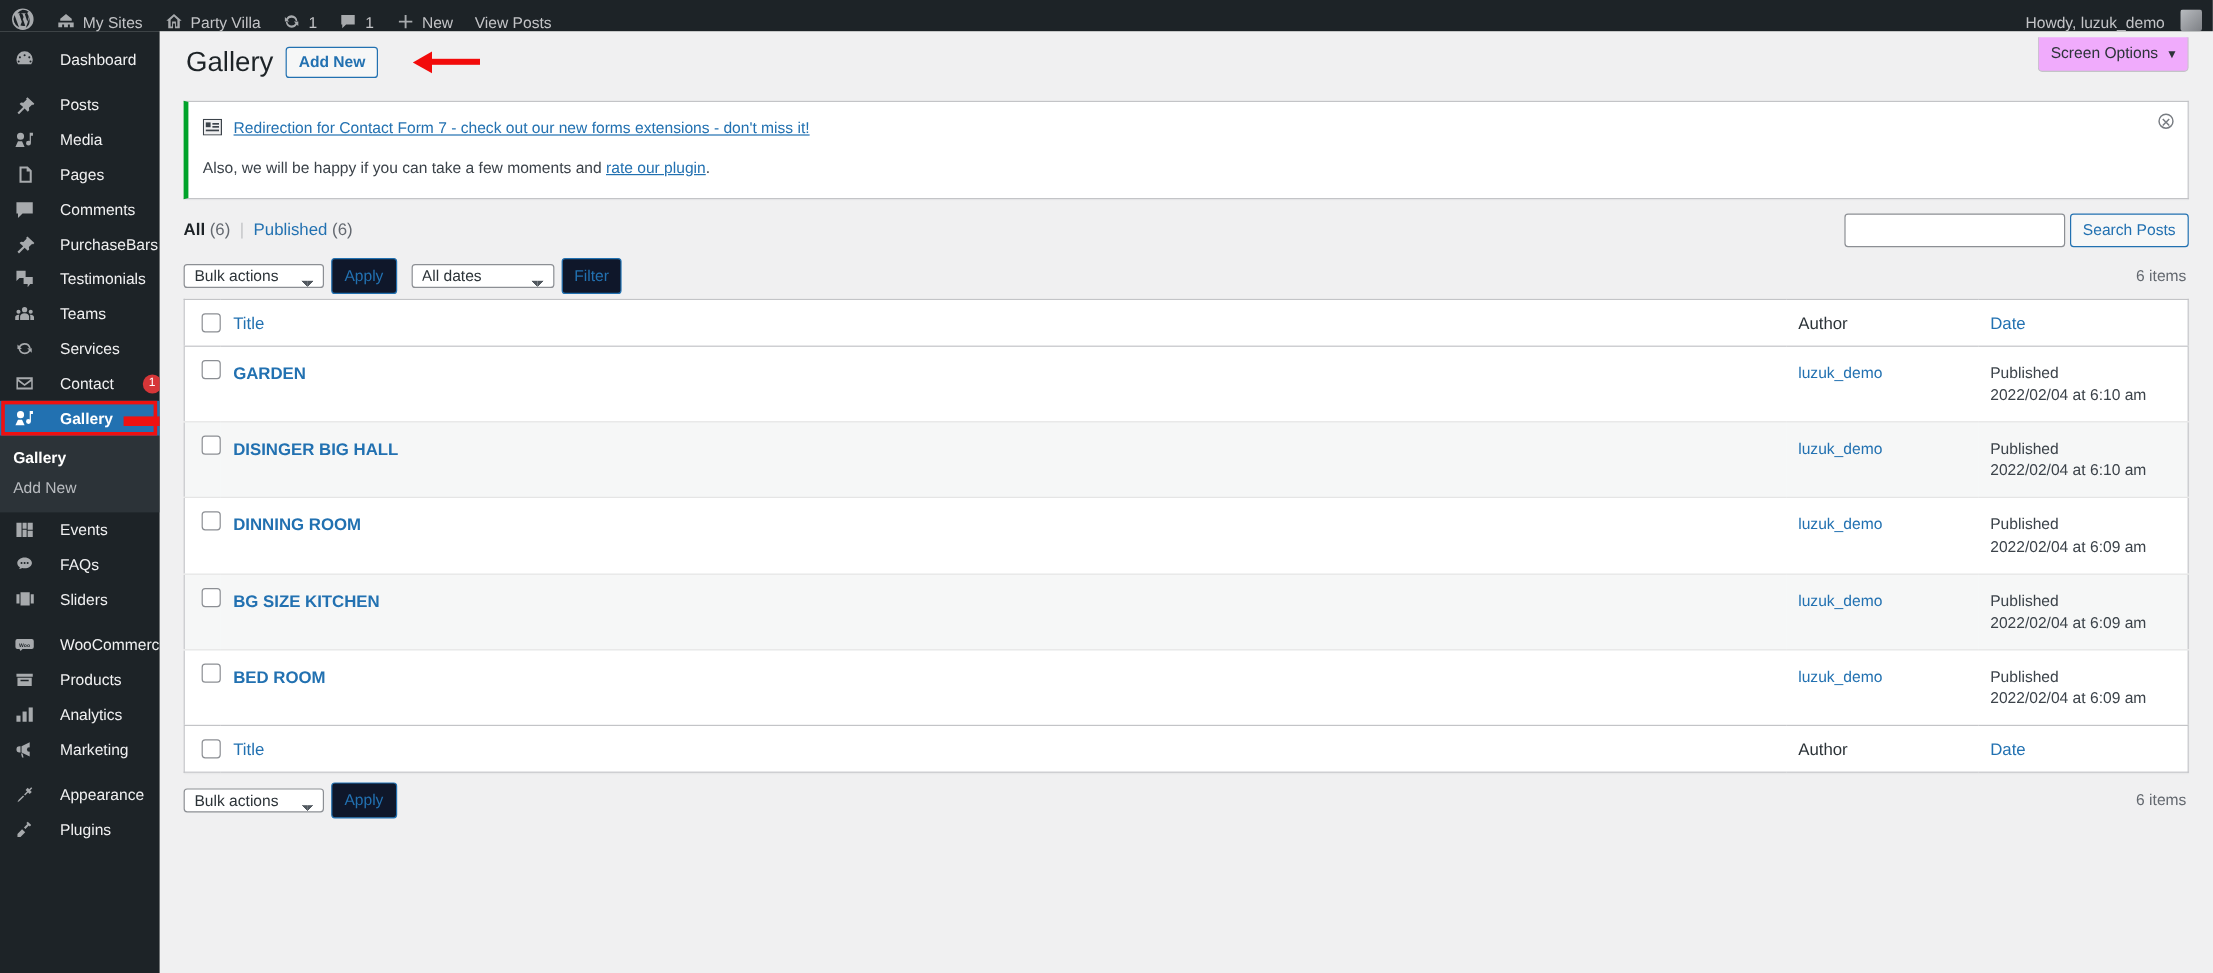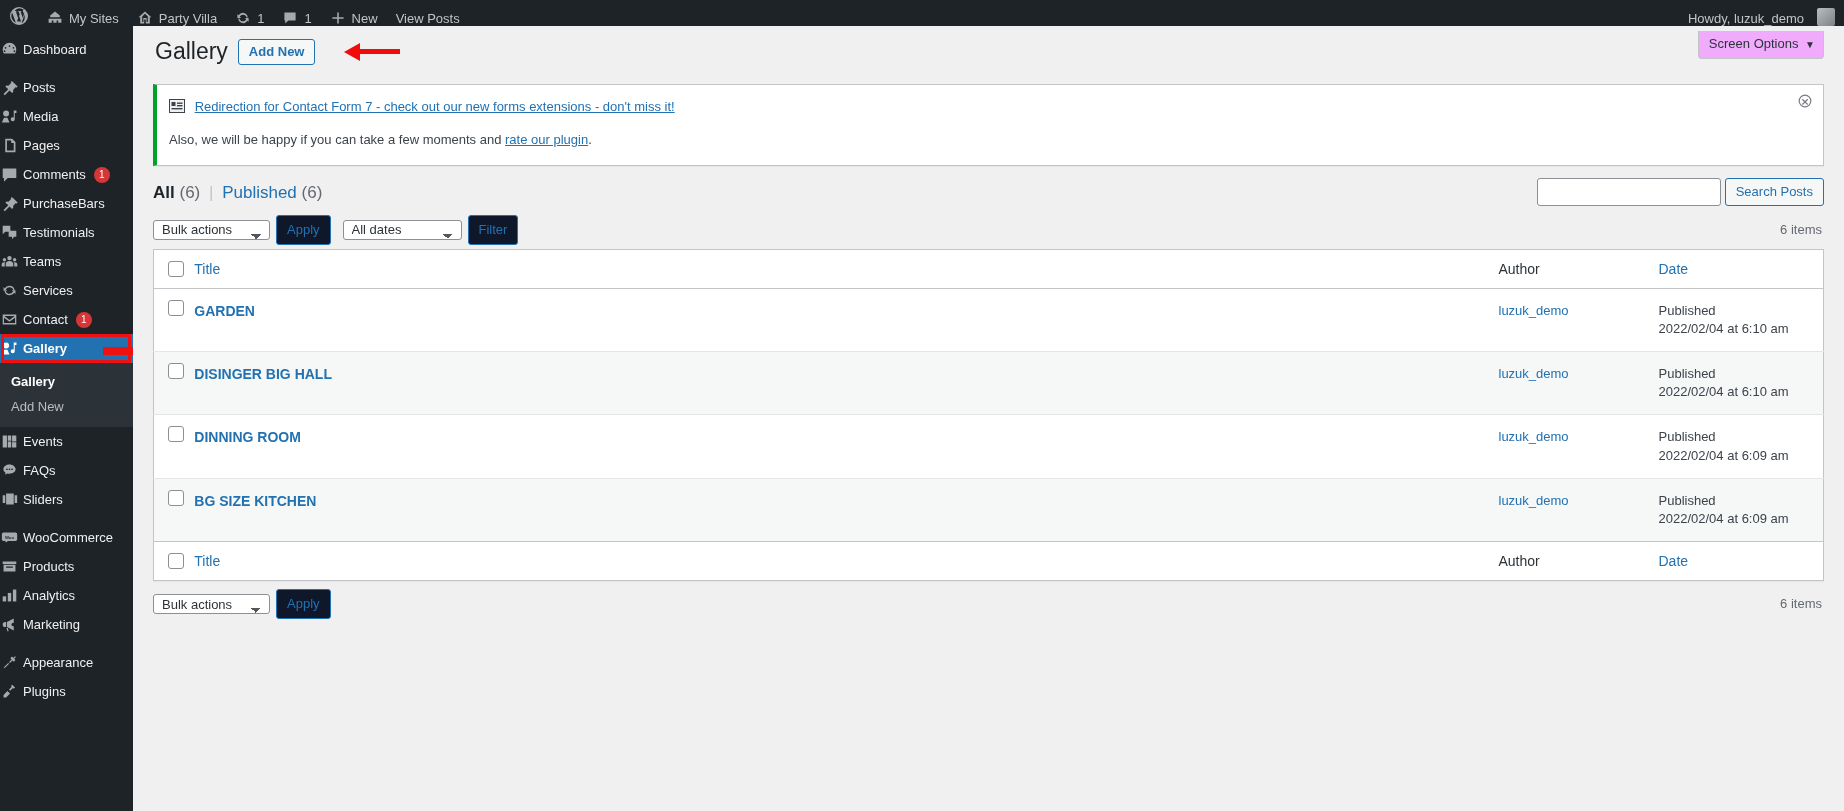--- a/index.html
+++ b/index.html
@@ -39,22 +39,22 @@
 
   
   #adminmenuwrap {
     position: absolute; top: 26px; left: 0;
     width: 133px; height: 785px;
     background: #1d2327;
     overflow: hidden;
     z-index: 50;
   }
   .menu-top {
-    display: flex; align-items: center; gap: 5px;
-    height: 29px; 
+    display: flex; align-items: center; gap: 21px;
+    height: 29px; padding-left: 11px;
     color: #f0f0f1; font-size: 13px;
     cursor: pointer; position: relative;
   }
   .menu-top .micon {
     width: 18px; height: 18px; display: flex;
     align-items: center; justify-content: center;
     color: #a7aaad; flex: 0 0 18px;
   }
   .menu-top.current {
     background: #2271b1; color: #fff; font-weight: 600;
@@ -162,21 +162,21 @@
   }
   .notice-dismiss {
     position: absolute; top: 8px; right: 6px;
     width: 20px; height: 20px; cursor: pointer;
     color: #787c82;
   }
 
   
   ul.subsubsub {
     list-style: none; margin: 17px 0 0 0; padding: 0;
-    font-size: 17px; color: #50575e; float: left;
+    font-size: 14px; color: #50575e; float: left;
   }
   ul.subsubsub li { display: inline; margin: 0; }
   ul.subsubsub a { text-decoration: none; color: #2271b1; }
   ul.subsubsub a.current { color: #1d2327; font-weight: 600; }
   ul.subsubsub .count { color: #646970; font-weight: 400; }
   ul.subsubsub .sep { color: #c3c4c7; margin: 0 4px; }
 
   
   .search-box {
     float: right; margin-top: 12px;
@@ -702,20 +702,32 @@
               <input type="checkbox" class="wp-cb" style=""></td>
             <td class="col-title">
               <a href="#">BG SIZE KITCHEN</a></td>
             <td class="col-author">
               <a href="#">luzuk_demo</a></td>
             <td class="col-date">
               <span class="stat">Published</span>
               <span class="dt">2022/02/04 at 6:09 am</span>
               </td>
           </tr>
+          <tr>
+            <td class="col-cb">
+              <input type="checkbox" class="wp-cb" style=""></td>
+            <td class="col-title">
+              <a href="#">BED ROOM</a></td>
+            <td class="col-author">
+              <a href="#">luzuk_demo</a></td>
+            <td class="col-date">
+              <span class="stat">Published</span>
+              <span class="dt">2022/02/04 at 6:09 am</span>
+              </td>
+          </tr>
         </tbody>
         <tfoot>
           <tr>
             <th class="col-cb">
               <input type="checkbox" class="wp-cb" style="">
             </th>
             <th class="sortable">
               <span>Title</span>
             </th>
             <th class="col-author">

